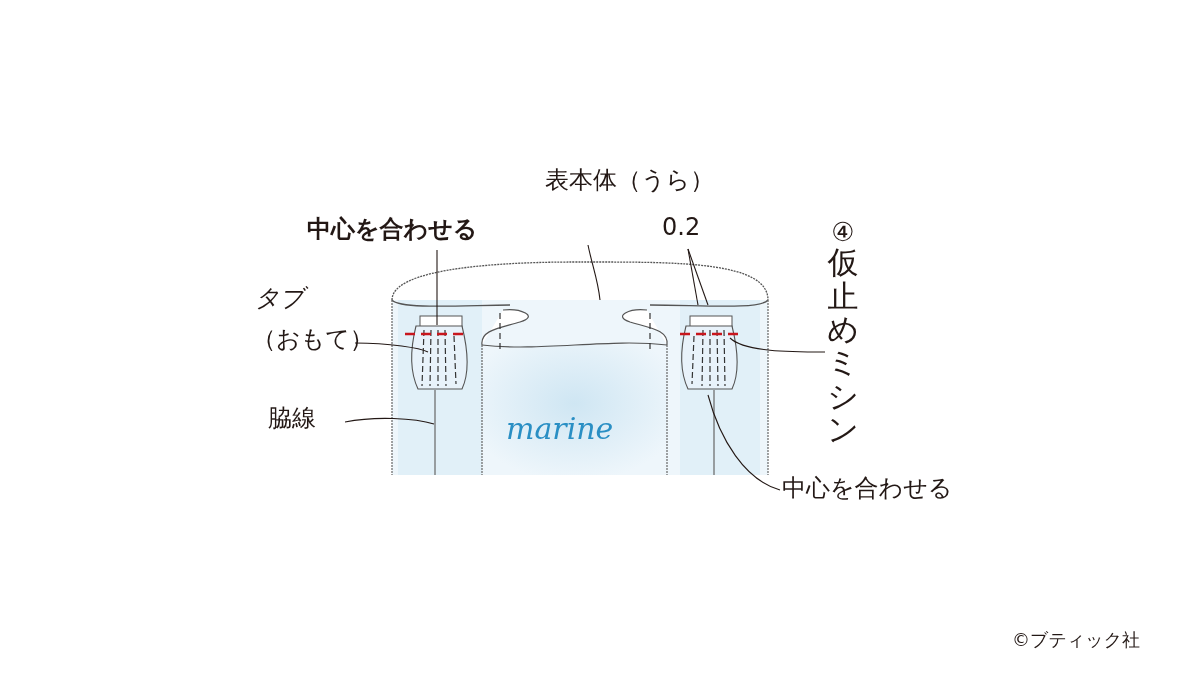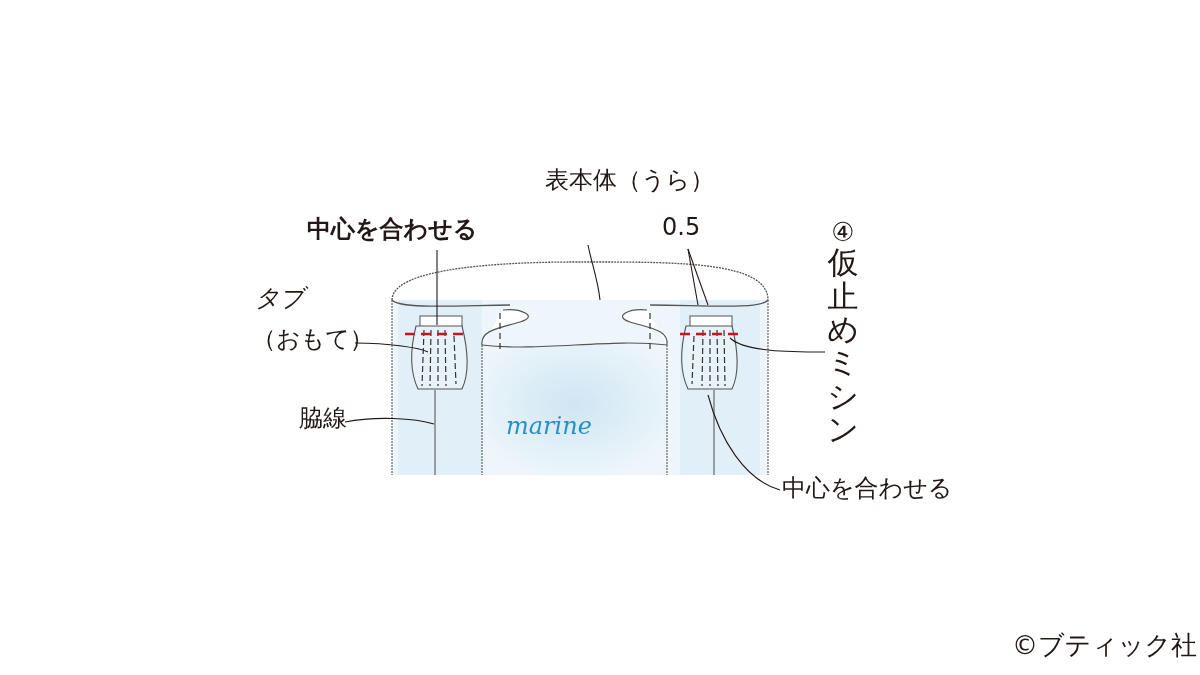--- a/index.html
+++ b/index.html
@@ -2,21 +2,21 @@
 <html><head>
 <meta charset="utf-8">
 <style>
   html, body { margin: 0; padding: 0; background: #ffffff; }
   body { width: 1200px; height: 675px; position: relative; overflow: hidden;
          font-family: "DejaVu Sans", sans-serif; color: #231815; }
   .lbl { position: absolute; white-space: nowrap; font-size: 24px; line-height: 1; color: #231815; }
   .vert { position: absolute; font-size: 31px; line-height: 1.08; width: 34px; text-align: center; }
   .vert span { display: block; }
   svg.diagram { position: absolute; left: 0; top: 0; }
-  .copy { position: absolute; left: 1012px; top: 628px; font-size: 26px; color: #231815; }
+  .copy { position: absolute; left: 1012px; top: 628px; font-size: 18px; color: #231815; }
 </style>
 </head>
 <body>
 
 <svg class="diagram" width="1200" height="675" viewBox="0 0 1200 675">
   <defs>
     <radialGradient id="fab" cx="50%" cy="45%" r="60%">
       <stop offset="0%" stop-color="#cfe6f3"></stop>
       <stop offset="100%" stop-color="#eef6fb"></stop>
     </radialGradient>
@@ -82,26 +82,26 @@
     <path d="M688 249 L 708 305"></path>
     <path d="M825 352 C 790 352, 745 352, 730 338"></path>
     <path d="M780 490 C 745 480, 720 440, 708 395"></path>
   </g>
 </svg>
 
 <div class="lbl" style="left:545px; top:168px;">表本体（うら）</div>
 <div class="lbl" style="left:307px; top:217px;font-weight:bold;">中心を合わせる</div>
 <div class="lbl" style="left:255px; top:286px;font-style:italic;">タブ</div>
 <div class="lbl" style="left:220px; top:327px;margin-left:32px;">（おもて）</div>
-<div class="lbl" style="left:268px; top:406px;margin-left:31px;">脇線</div>
-<div class="lbl" style="left:662px; top:215px;">0.5</div>
+<div class="lbl" style="left:268px; top:406px;">脇線</div>
+<div class="lbl" style="left:662px; top:215px;">0.2</div>
 <div class="vert" style="left:826px; top:218px;">
   <span style="font-size:26px;">④</span>
   <span>仮</span>
   <span>止</span>
   <span>め</span>
   <span>ミ</span>
   <span>シ</span>
   <span>ン</span>
 </div>
 <div class="lbl" style="left:782px; top:476px;">中心を合わせる</div>
-<div class="lbl" style="left:506px; top:414px; font-family:'DejaVu Serif', serif; font-style:italic; font-size:24px; color:#2a8fc4;text-align:right;">marine</div>
+<div class="lbl" style="left:506px; top:414px; font-family:'DejaVu Serif', serif; font-style:italic; font-size:30px; color:#2a8fc4;text-align:right;">marine</div>
 <div class="copy">©ブティック社</div>
 
 </body></html>

